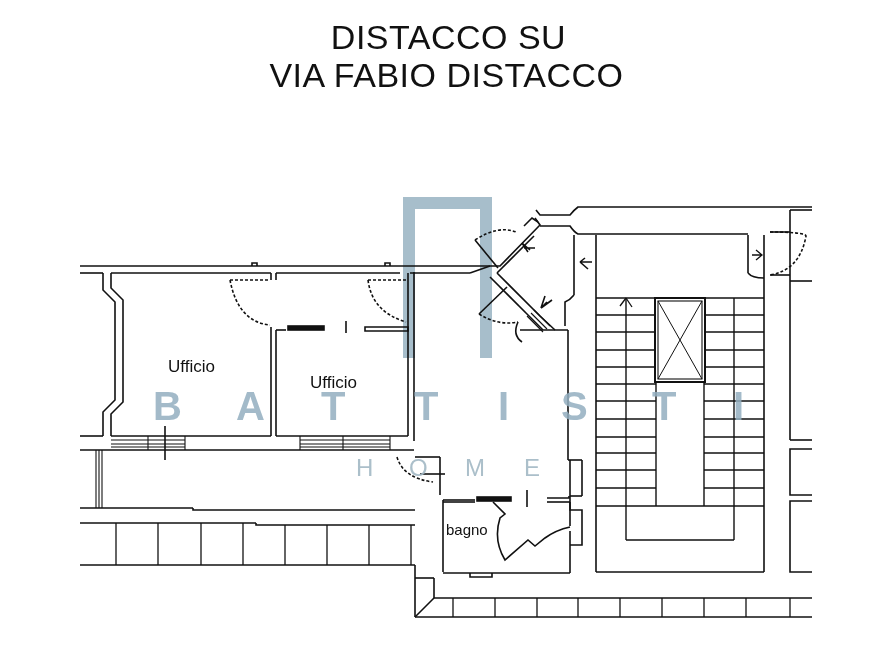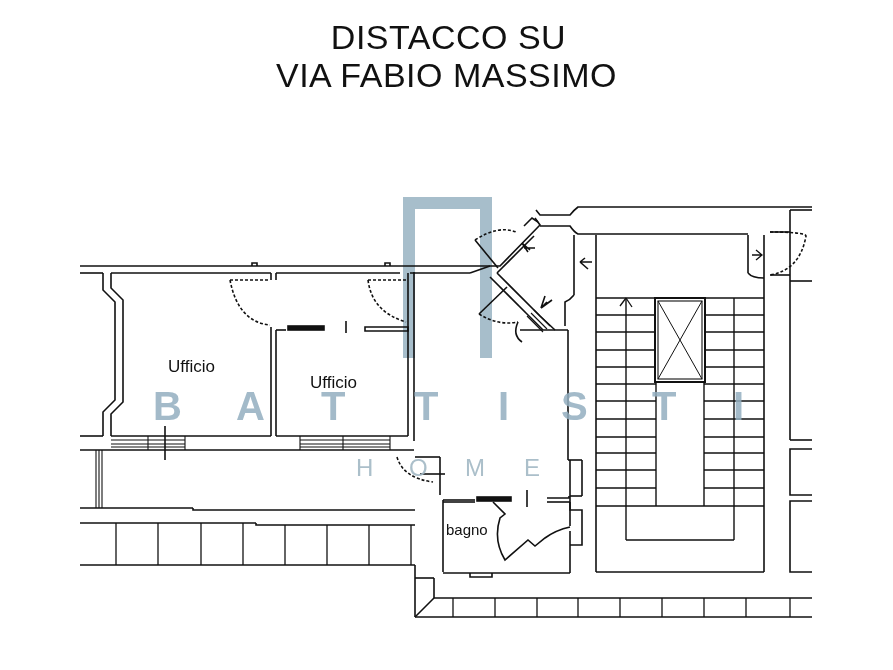--- a/index.html
+++ b/index.html
@@ -10,21 +10,21 @@
   svg.plan { position: absolute; left: 0; top: 0; }
   .wm { fill: #9fb8c7; opacity: 0.92; }
   .wm-text { font-family: "Liberation Sans", sans-serif; font-weight: bold; fill: #93afc0; opacity: 0.85; }
   .wm-sub { font-family: "Liberation Sans", sans-serif; fill: #a3b9c5; opacity: 0.9; }
   .room-label { font-family: "Liberation Sans", sans-serif; font-size: 17px; fill: #111; }
 </style>
 </head>
 <body>
 
 <div class="title l1">DISTACCO SU</div>
-<div class="title l2">VIA FABIO MASSIMO</div>
+<div class="title l2">VIA FABIO DISTACCO</div>
 
 <svg class="plan" width="893" height="670" viewBox="0 0 893 670" fill="none" stroke="#111" stroke-width="1.6">
 
   <g stroke="none">
     <path class="wm" d="M403 197 H492 V358 H480 V209 H415 V358 H403 Z"></path>
   </g>
 
   <g>
 
     <line x1="80" y1="266" x2="470" y2="266"></line>

